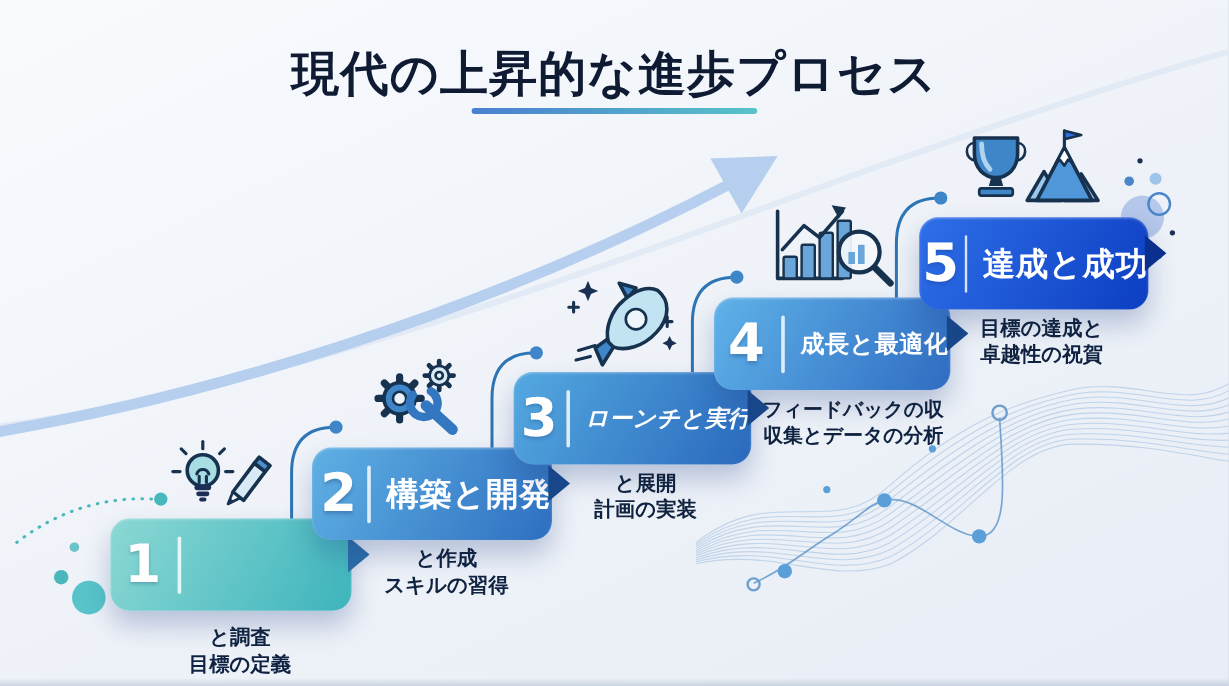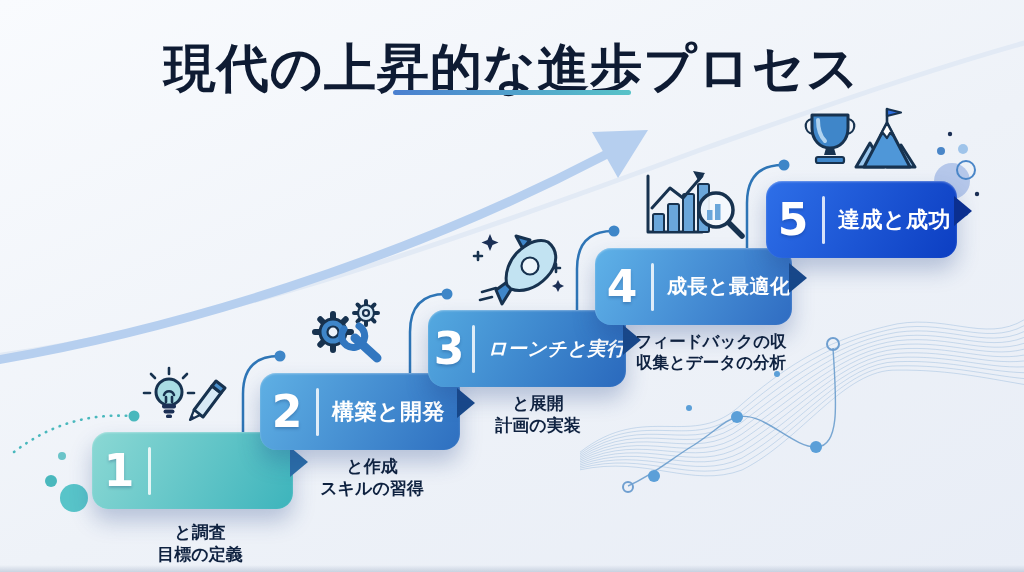--- a/index.html
+++ b/index.html
@@ -5,21 +5,21 @@
   html,body{margin:0;padding:0;background:#cfd6e2;}
   .stage{
     position:relative;width:1024px;height:572px;overflow:hidden;
     font-family:"DejaVu Sans","Liberation Sans",sans-serif;
     background:linear-gradient(155deg,#f9fbfe 0%,var(--background,#eef2f8) 55%,#e8edf6 100%);
   }
   .stage::after{content:"";position:absolute;left:0;right:0;bottom:0;height:7px;
     background:linear-gradient(180deg,rgba(120,140,170,0),rgba(120,140,170,.30));}
 
   .title{position:absolute;top:34px;left:0;width:100%;text-align:center;
-    font-size:52px;font-weight:800;color:#0e1b33;letter-spacing:1px;z-index:8;}
+    font-size:40px;font-weight:800;color:#0e1b33;letter-spacing:1px;z-index:8;}
   .title-underline{position:absolute;top:90px;left:393px;width:238px;height:5px;border-radius:3px;
     background:linear-gradient(90deg,var(--underline_from,#4a7fd0),var(--underline_to,#58c3c8));z-index:8;}
 
   .bg-svg{position:absolute;inset:0;z-index:1;}
   .swoosh{fill:none;stroke:#e2eaf5;stroke-width:5;}
   .arrow-shaft{fill:none;stroke:var(--arrow,#b6cfef);stroke-width:9;stroke-linecap:round;}
   .arrow-head{fill:var(--arrow,#b6cfef);}
   .mesh-line{fill:none;stroke:#7aa6d4;stroke-width:0.9;opacity:0.38;}
   .node-line{fill:none;stroke:#5b93c8;stroke-width:1.4;opacity:0.8;}
   .node-dot{fill:#5b9fd8;}
@@ -36,21 +36,21 @@
 
   .card{position:absolute;height:77px;border-radius:16px;display:flex;align-items:center;
     background:linear-gradient(120deg,var(--from),var(--to));
     box-shadow:0 12px 22px rgba(35,70,135,.28), inset 0 1px 2px rgba(255,255,255,.35);}
   .card::after{content:"";position:absolute;right:-15px;top:15px;width:0;height:0;
     border-top:15px solid transparent;border-bottom:15px solid transparent;
     border-left:18px solid var(--tail);}
   .card .num{width:54px;text-align:center;font-size:44px;font-weight:800;color:#fff;
     line-height:1;text-shadow:0 2px 3px rgba(10,40,90,.25);}
   .card .sep{width:3px;height:48px;background:rgba(255,255,255,.82);border-radius:2px;margin:0 13px 0 2px;}
-  .card .label{font-size:22px;font-weight:800;color:var(--text,#fff);letter-spacing:.5px;white-space:nowrap;}
+  .card .label{font-size:27px;font-weight:800;color:var(--text,#fff);letter-spacing:.5px;white-space:nowrap;}
   .step-1{left:92px;top:432px;width:201px;z-index:2;}
   .step-2{left:260px;top:373px;width:200px;z-index:3;}
   .step-3{left:428px;top:310px;width:198px;z-index:4;}
   .step-4{left:595px;top:248px;width:197px;z-index:5;}
   .step-5{left:766px;top:181px;width:191px;z-index:6;}
   .step-3 .label{font-size:19px;font-style:italic;}
   .step-4 .label{font-size:20px;}
 
   .caption{position:absolute;text-align:center;font-size:17px;font-weight:700;color:#0f2240;line-height:1.3;z-index:7;}
   .caption span{display:block;}
@@ -167,20 +167,24 @@
     <span>と作成</span>
     <span>スキルの習得</span>
   </div>
   <div class="caption cap-3">
     <span>と展開</span>
     <span>計画の実装</span>
   </div>
   <div class="caption cap-4">
     <span>フィードバックの収</span>
     <span>収集とデータの分析</span>
+  </div>
+  <div class="caption cap-5">
+    <span>目標の達成と</span>
+    <span>卓越性の祝賀</span>
   </div>
 
   <svg class="icon ic-1" width="92" height="62" viewBox="0 0 92 62">
     <path class="st" d="M27,8 V2"></path>
       <path class="st" d="M13,12 L9,8"></path>
       <path class="st" d="M41,12 L45,8"></path>
     <path class="st" d="M8,27 H2"></path>
       <path class="st" d="M46,27 H52"></path>
     <circle cx="27" cy="26" r="13" fill="#a9dde4" class="ol"></circle>
     <path class="st" d="M22,29 c1.5,-5 8.5,-5 10,0"></path>

